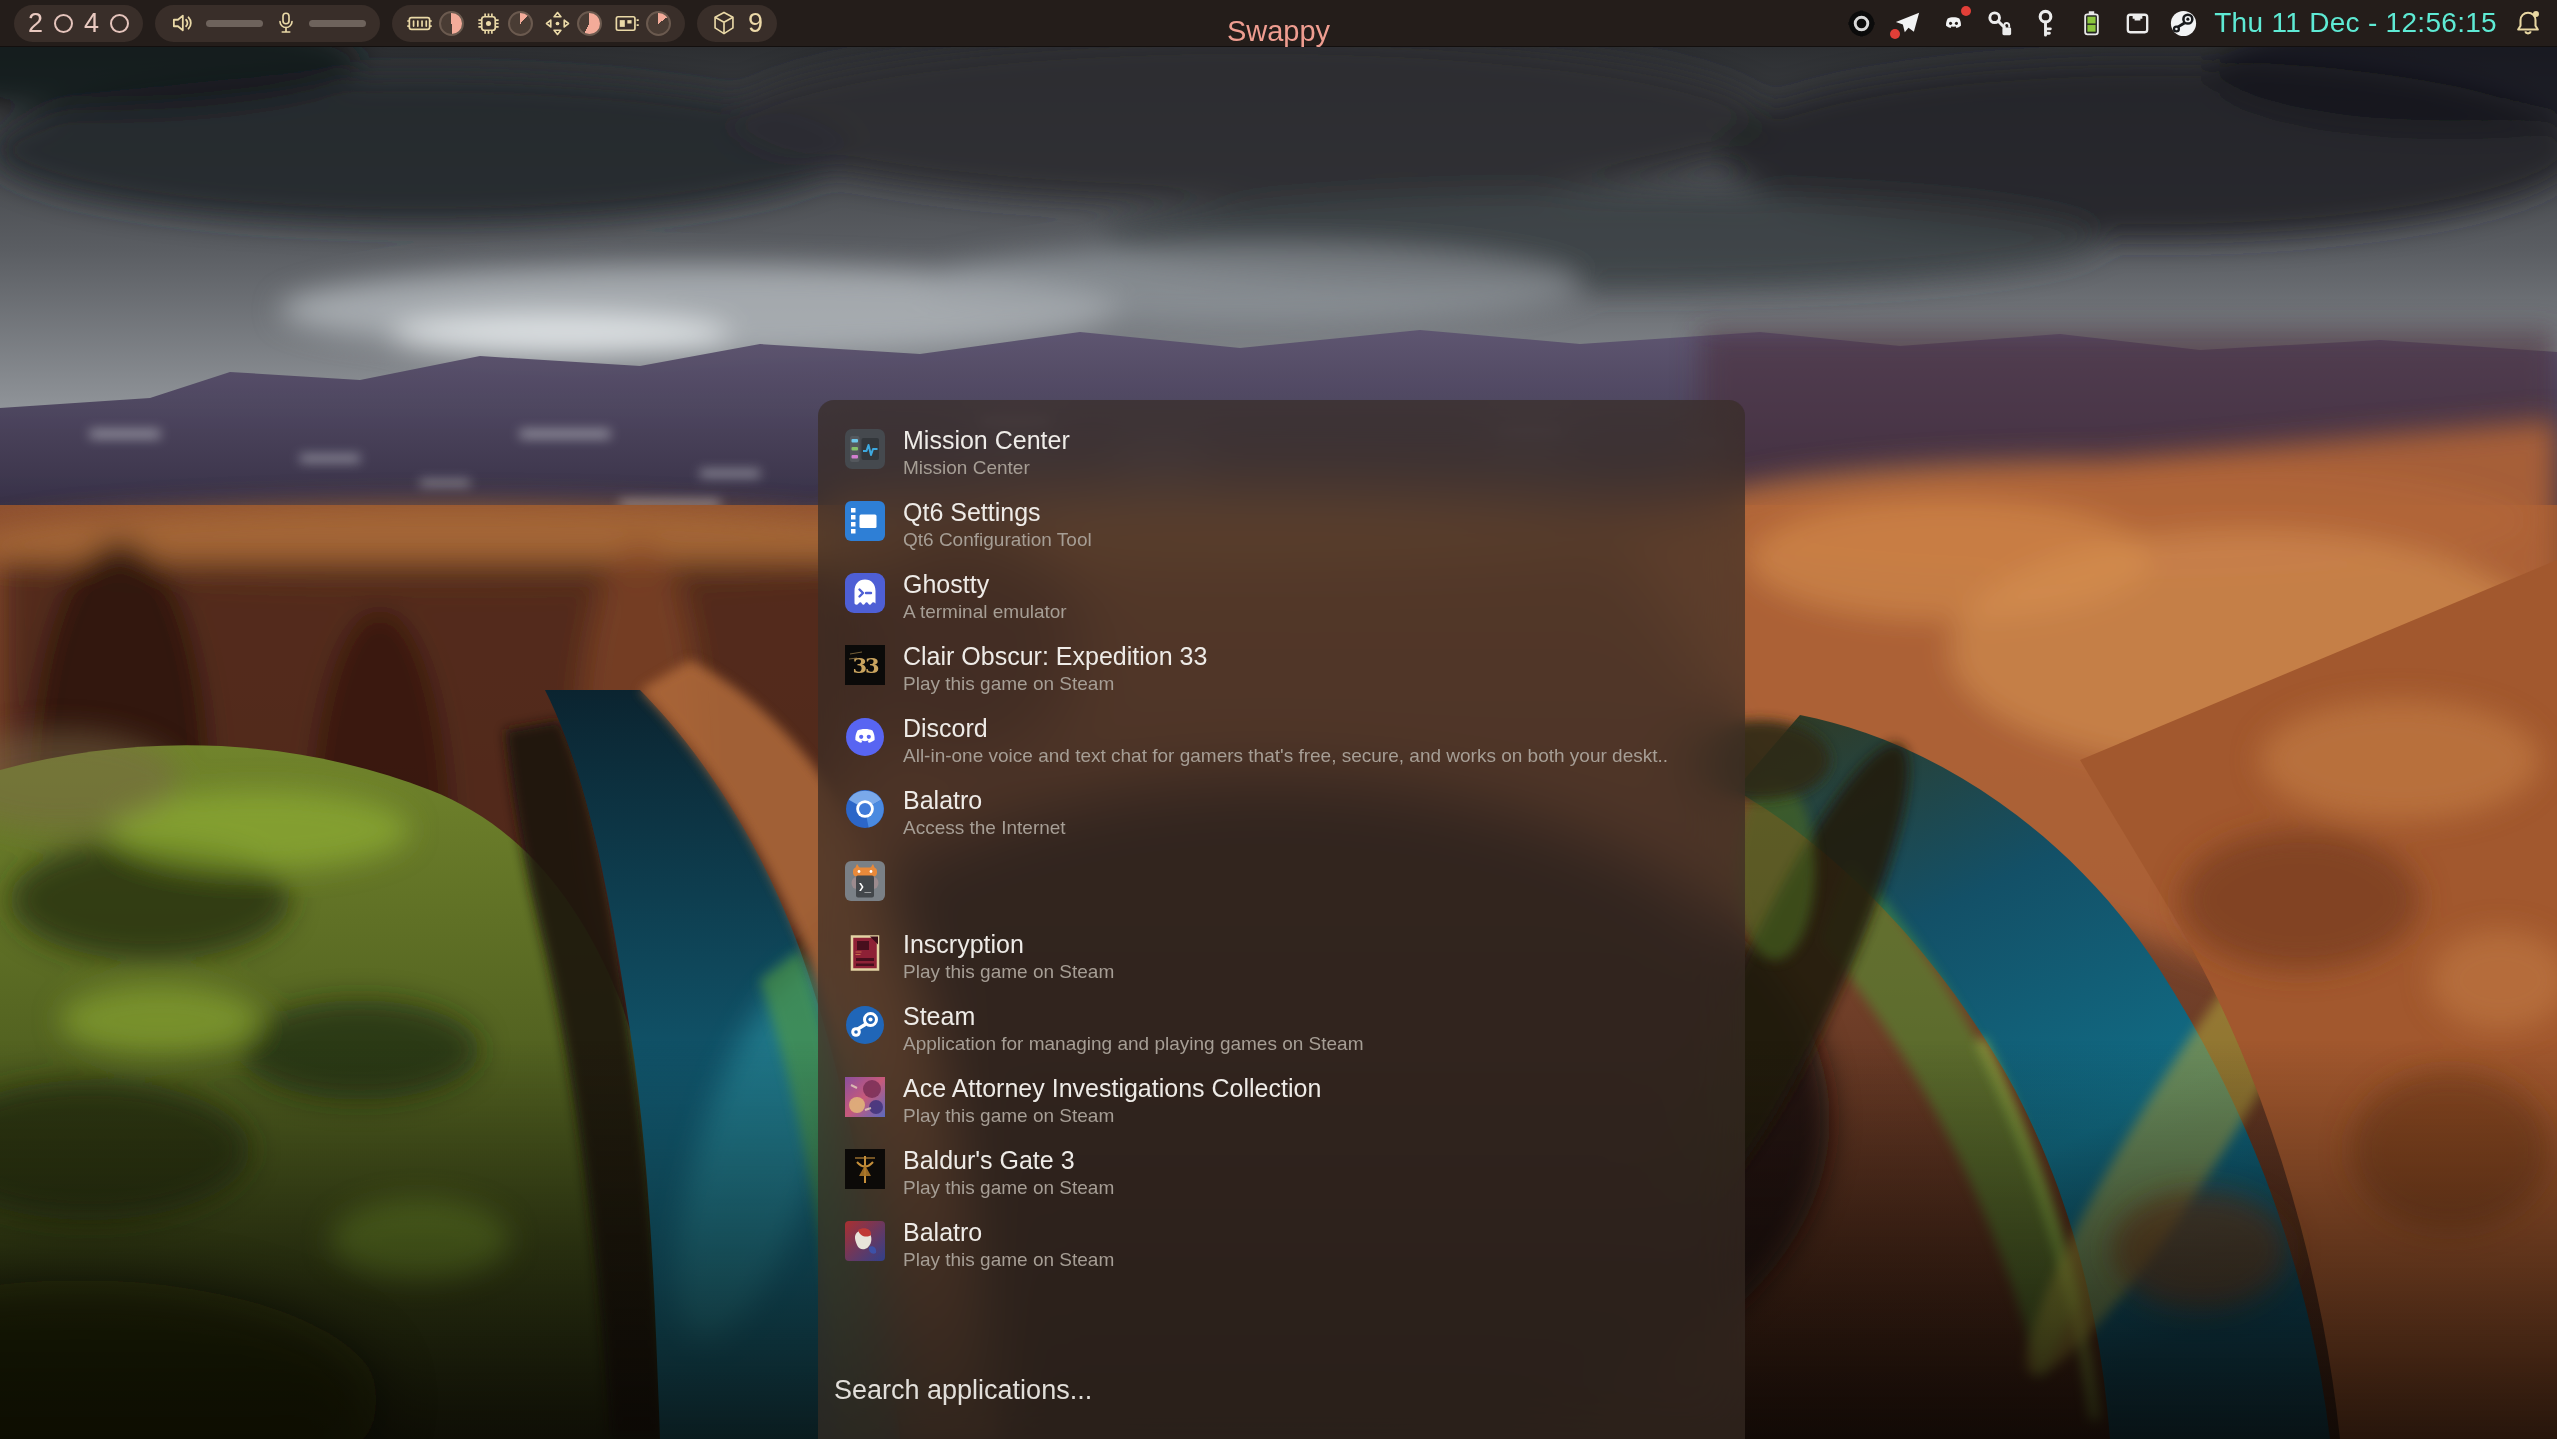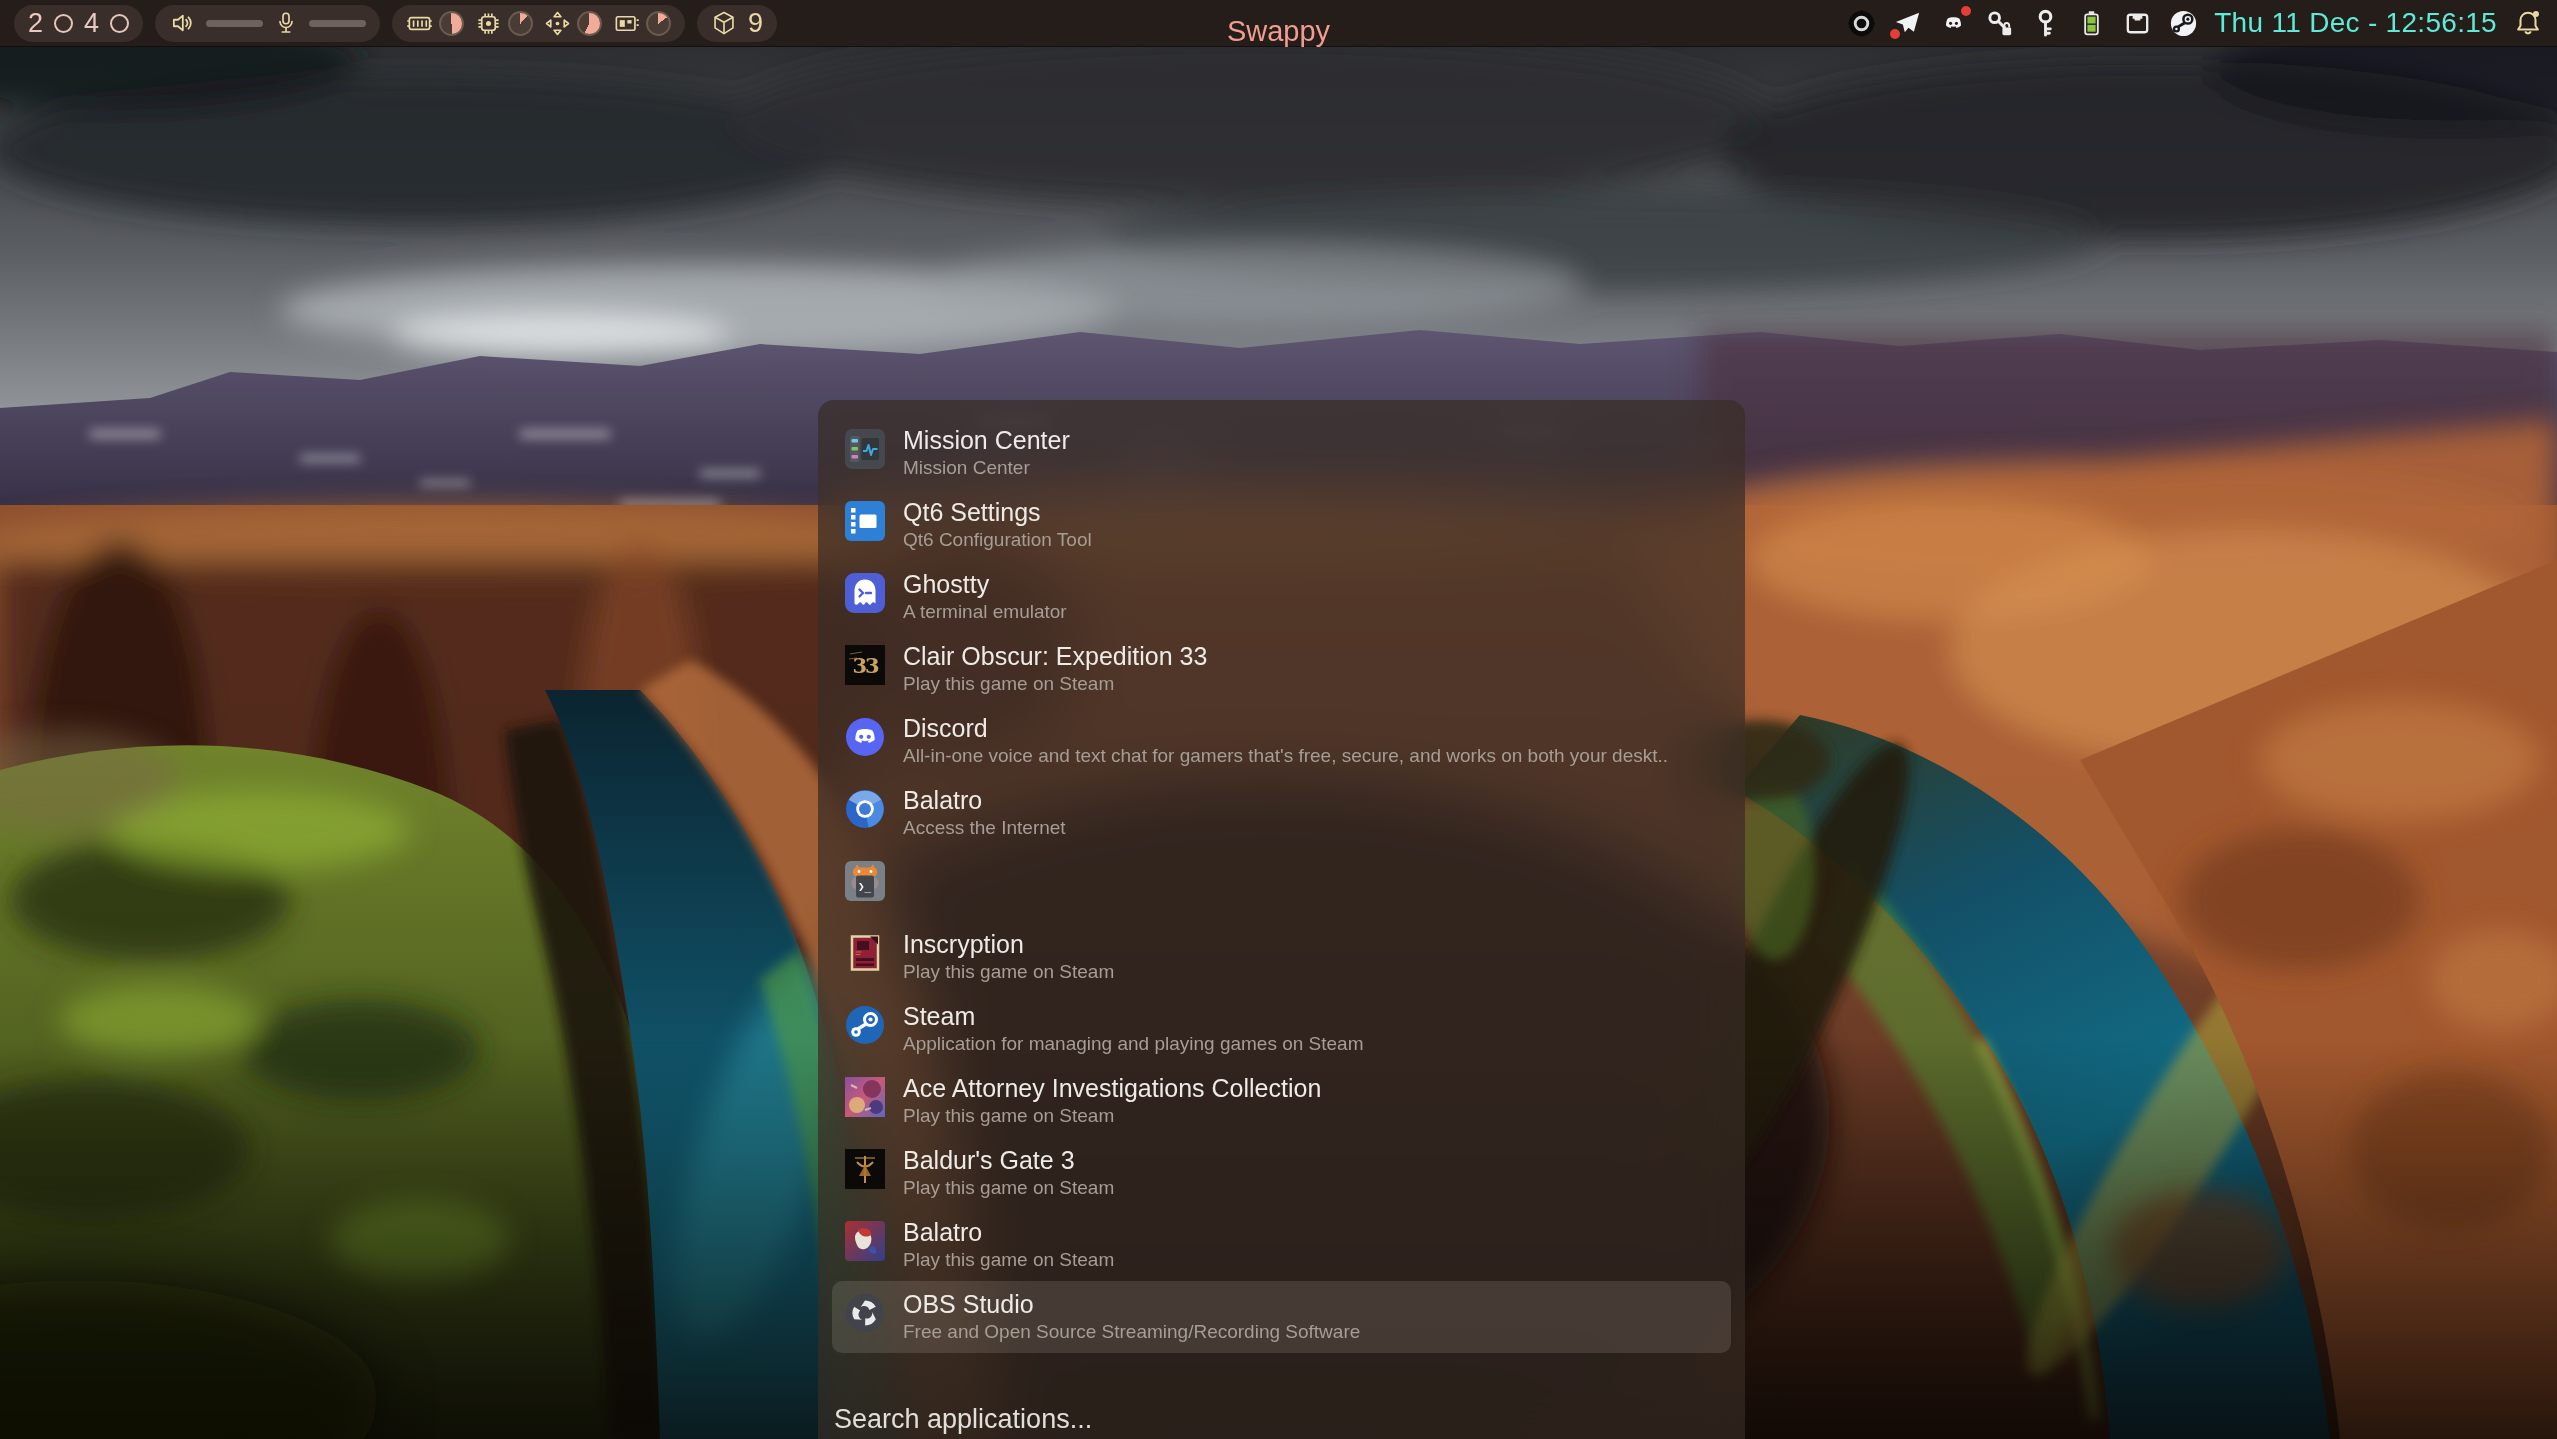--- a/index.html
+++ b/index.html
@@ -41,21 +41,21 @@
   .app-list{position:absolute;top:17px;left:0;right:0;}
   .app-row{height:72px;margin:0 14px;padding:0 12px 0 13px;border-radius:10px;
     display:flex;align-items:center;gap:18px;box-sizing:border-box;}
   .app-row.selected{background:rgba(236,230,222,.13);}
   .app-icon{width:40px;height:48px;flex:none;}
   .app-icon svg{display:block;width:40px;height:40px;}
   .app-texts{display:flex;flex-direction:column;justify-content:flex-start;min-width:0;}
   .app-title{font-size:25px;color:#eeebe7;line-height:1.15;white-space:nowrap;}
   .app-desc{font-size:19px;color:#a69e95;line-height:1.2;margin-top:3px;white-space:nowrap;overflow:hidden;}
   .search-input{position:absolute;left:16px;top:975px;width:760px;background:transparent;border:none;
-    outline:none;font-size:27px;color:#eceae6;font-family:inherit;padding:0;margin-top:29px;}
+    outline:none;font-size:27px;color:#eceae6;font-family:inherit;padding:0;}
   .search-input::placeholder{color:#e2dfda;opacity:1;}
 </style>
 </head>
 <body>
 
 <div class="stage">
 
   <svg class="wallpaper" viewBox="0 0 2557 1439" preserveAspectRatio="none">
     <defs>
       <linearGradient id="skyg" x1="0" y1="0" x2="0" y2="1">
@@ -529,33 +529,17 @@
               <path d="M14 10 C22 7 28 13 26 21 C24 29 15 31 12 24 C9 17 9 13 14 10 Z" fill="#e8e4da"></path>
               <path d="M13 9 C19 5 27 8 26 14 C22 17 15 16 13 9 Z" fill="#c03a36"></path>
               <path d="M24 26 C28 24 32 27 31 32 C27 34 23 31 24 26 Z" fill="#3a55b0" opacity=".85"></path>
             </svg>
           </span>
           <div class="app-texts">
             <div class="app-title">Balatro</div>
             <div class="app-desc">Play this game on Steam</div>
           </div>
         </div>
-        <div class="app-row selected">
-          <span class="app-icon">
-            <svg viewBox="0 0 40 40">
-              <circle cx="20" cy="20" r="19" fill="#41444a"></circle>
-              <g fill="#e9eaeb">
-                <path d="M20 7.5 a12.5 12.5 0 0 1 10.8 6.2 l-6.3 3.4 a5.4 5.4 0 0 0-8.9-2.8 Z"></path>
-                <path transform="rotate(120 20 20)" d="M20 7.5 a12.5 12.5 0 0 1 10.8 6.2 l-6.3 3.4 a5.4 5.4 0 0 0-8.9-2.8 Z"></path>
-                <path transform="rotate(240 20 20)" d="M20 7.5 a12.5 12.5 0 0 1 10.8 6.2 l-6.3 3.4 a5.4 5.4 0 0 0-8.9-2.8 Z"></path>
-              </g>
-            </svg>
-          </span>
-          <div class="app-texts">
-            <div class="app-title">OBS Studio</div>
-            <div class="app-desc">Free and Open Source Streaming/Recording Software</div>
-          </div>
-        </div>
       </div>
     <input class="search-input" placeholder="Search applications..." style="">
   </div>
 
 </div>
 
 </body></html>

